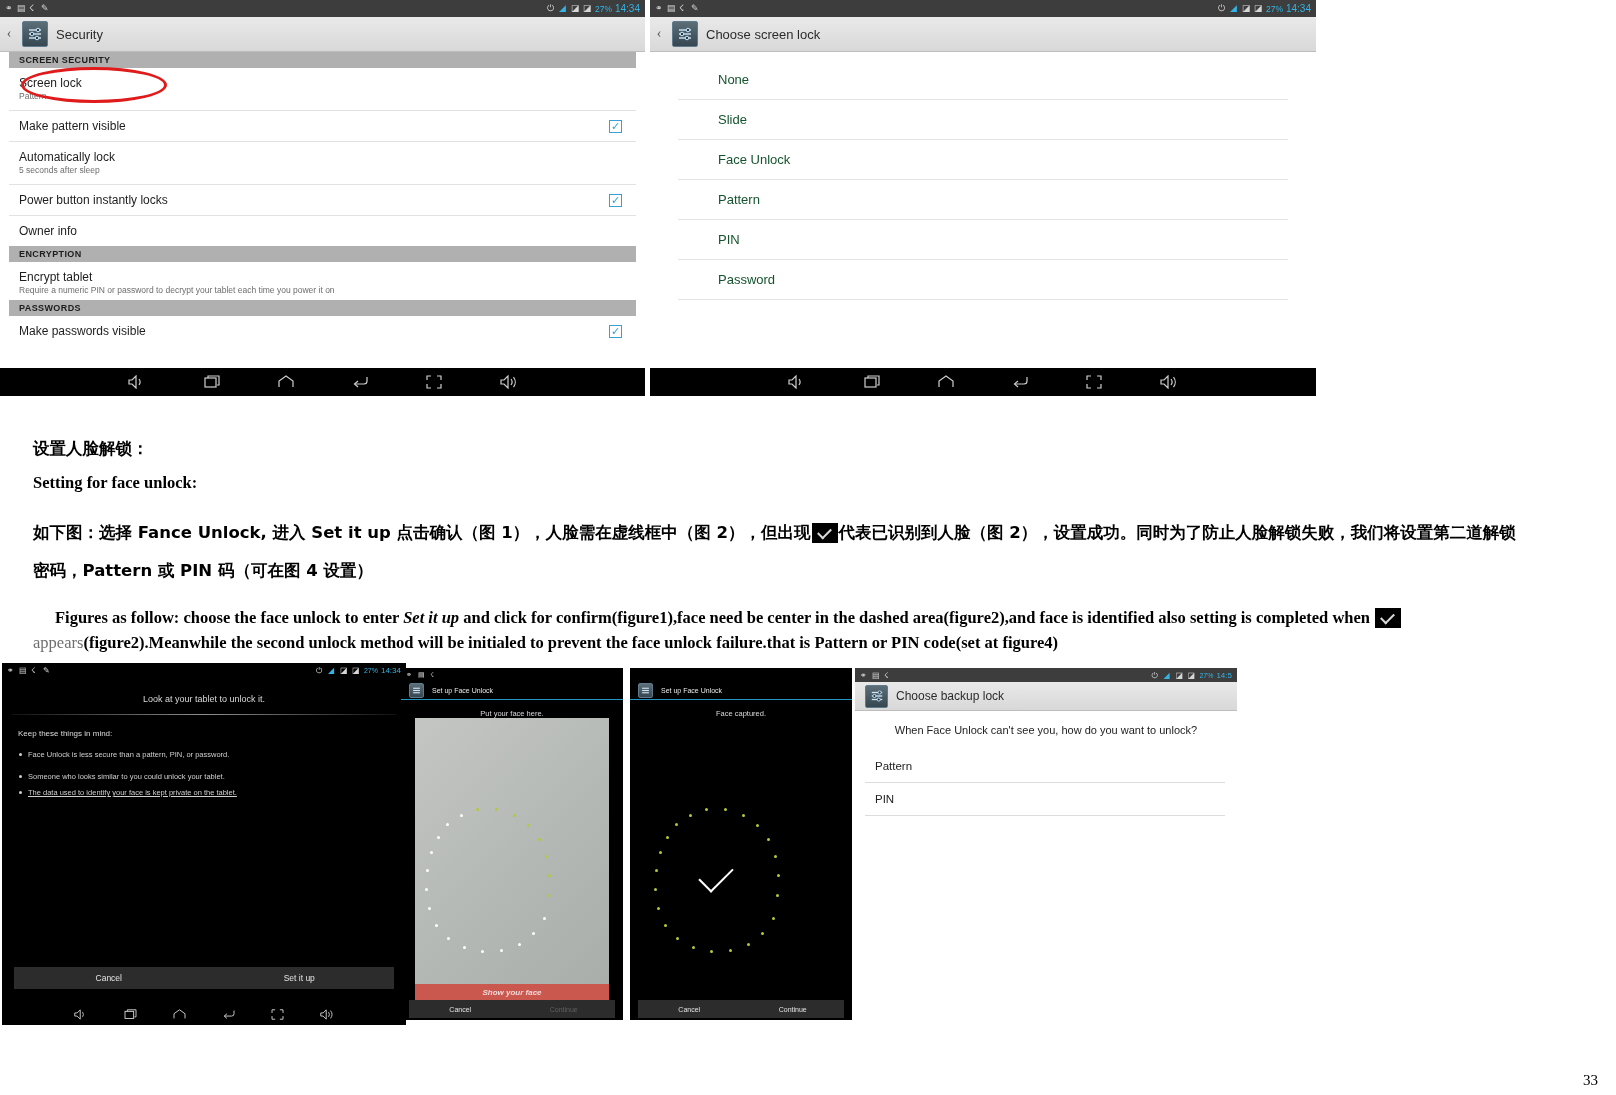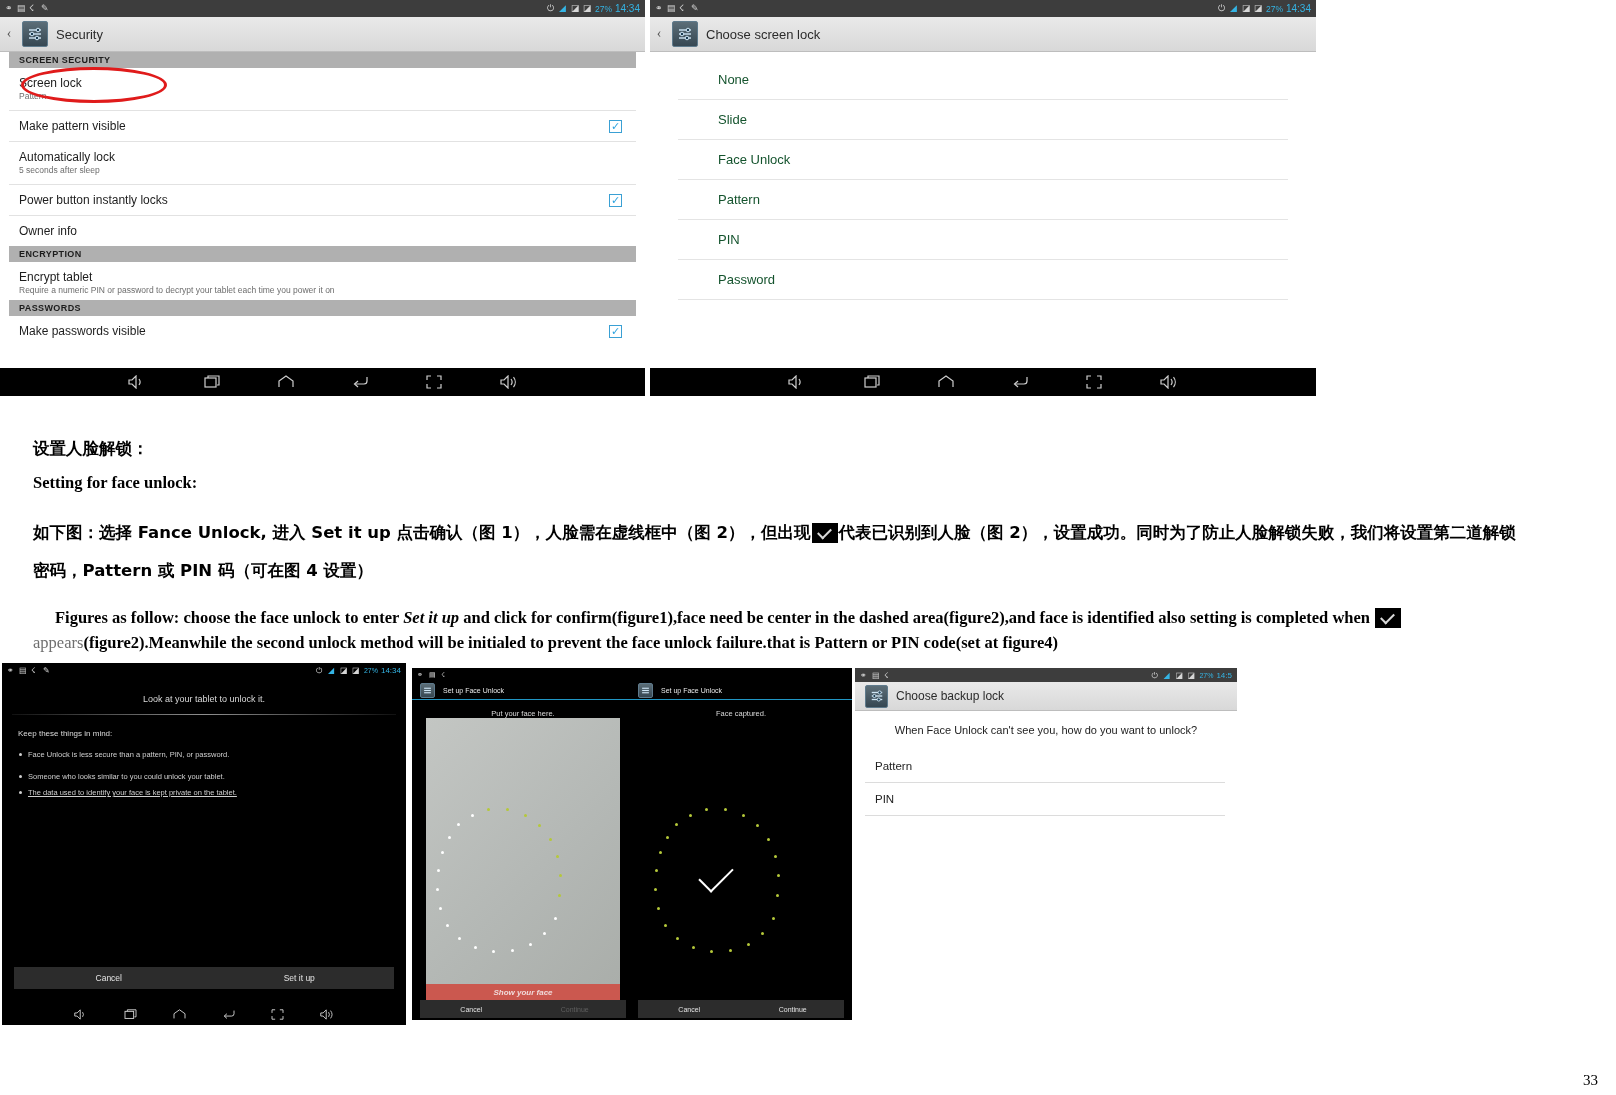--- a/index.html
+++ b/index.html
@@ -426,21 +426,21 @@
     </span>
     <span>
       <svg width="14" height="11" viewBox="0 0 18 14">
           <path d="M1 5h3l4-4v12l-4-4H1z" fill="none" stroke="#cfcfcf" stroke-width="1.2"></path>
           <path d="M11 4a5 5 0 010 6M13.5 2a8 8 0 010 10" fill="none" stroke="#cfcfcf" stroke-width="1.2"></path>
         </svg>
     </span>
   </div>
 </div>
 
-<div class="shot dk" style="left:412px;top:668px;width:222px;height:352px;background:#000;">
+<div class="shot dk" style="left:401px;top:668px;width:222px;height:352px;background:#000;">
 
   <div class="statusbar" style="background:#000;height:13px;">
     <div class="sb-left">
       <span class="sb-ico" style="font-size:7px;">⚭</span>
       <span class="sb-ico" style="font-size:7px;">▤</span>
       <span class="sb-ico" style="font-size:7px;">☇</span>
     </div>
     <div class="sb-right"></div>
   </div>
 

